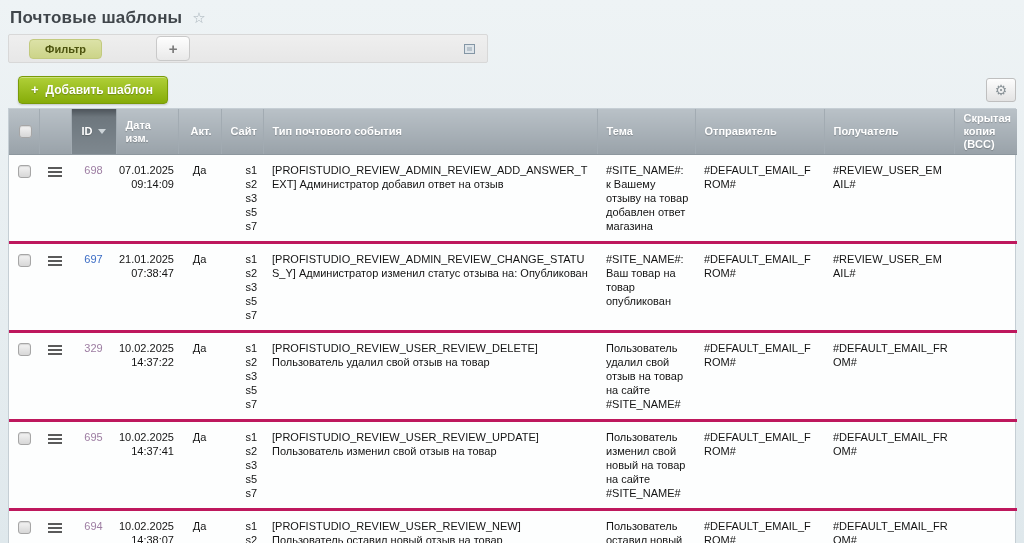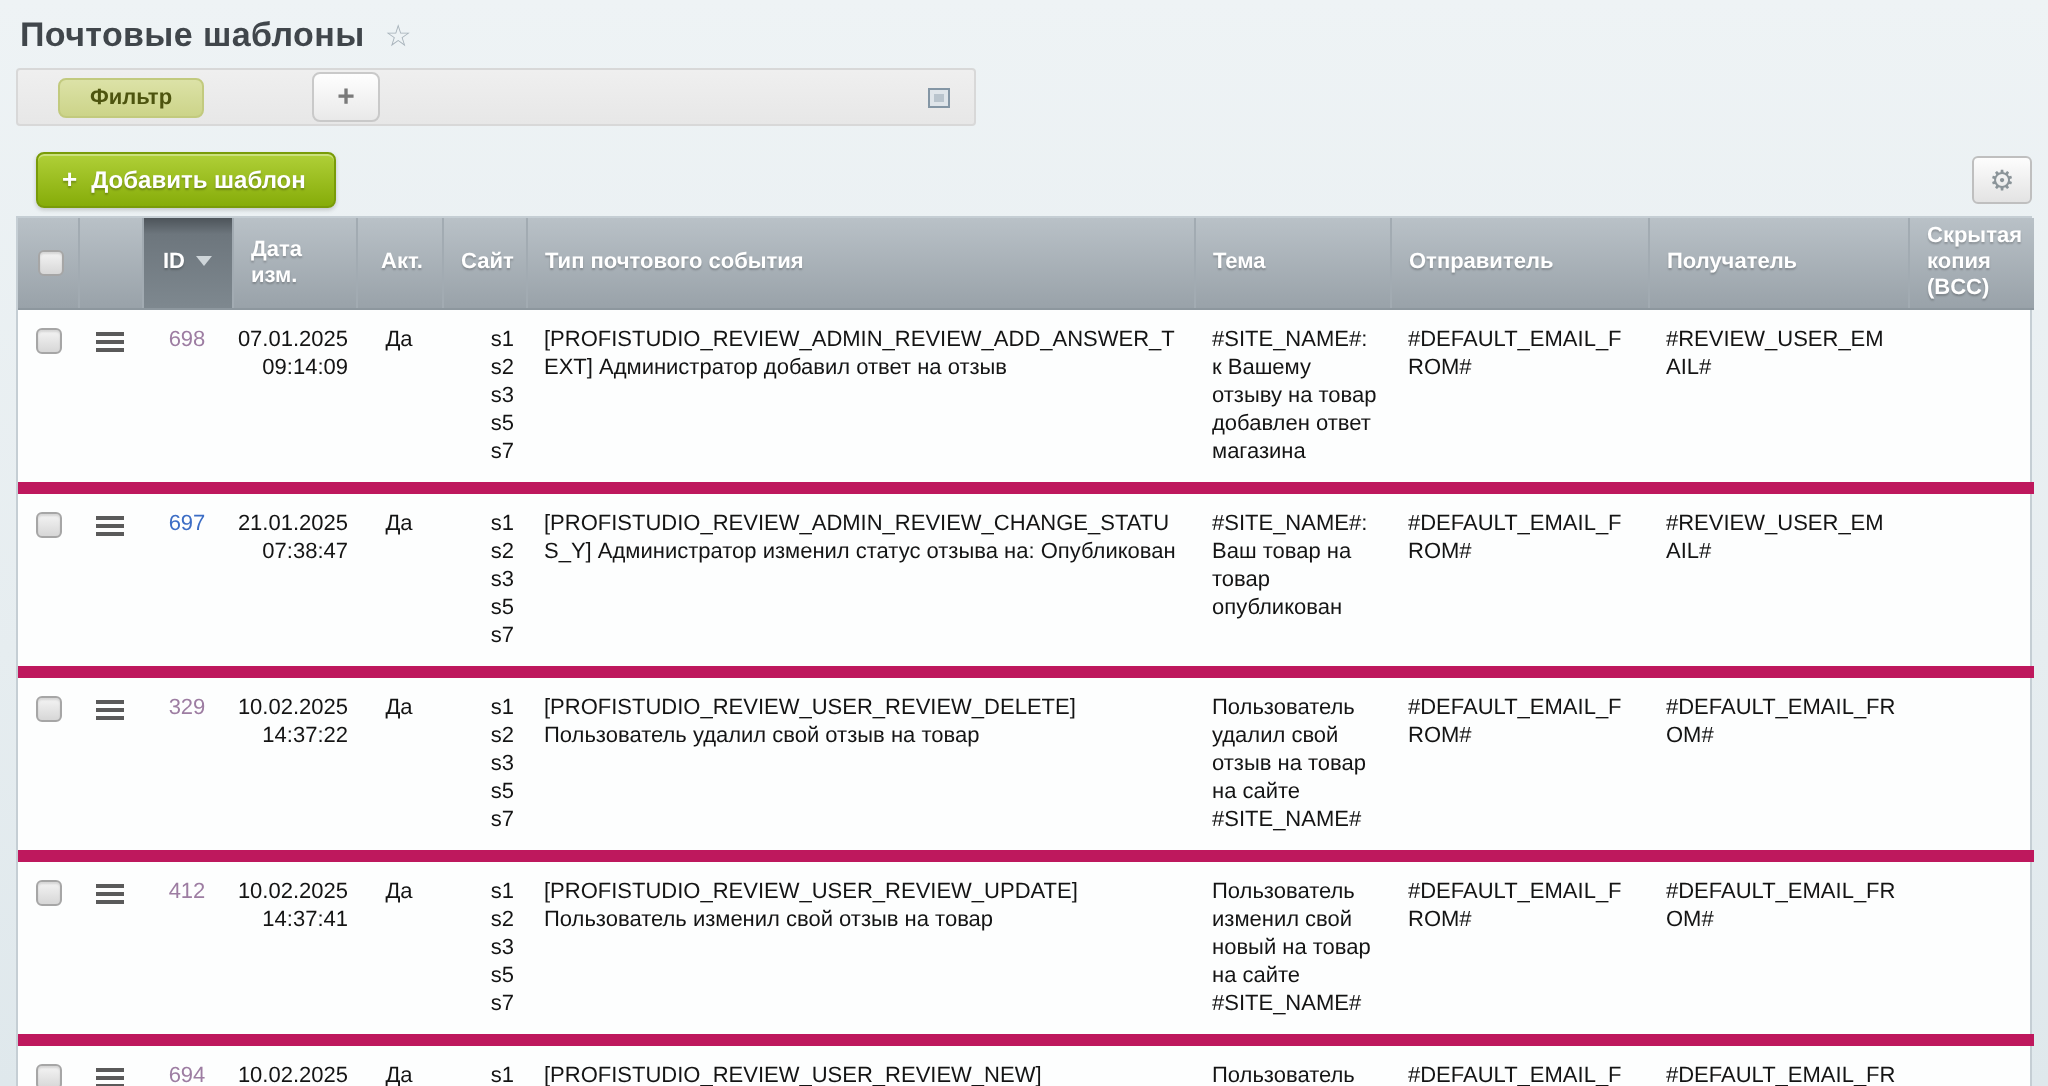--- a/index.html
+++ b/index.html
@@ -74,21 +74,21 @@
     background:linear-gradient(#4d545a 0%, #6d767d 18%, #7e888f 100%);
     text-align:center; padding-left:6px;
   }
   thead th.center { text-align:center;margin-top:28px; }
   thead th:last-child { border-right:none; }
   .sort-arrow { display:inline-block; margin-left:5px; vertical-align:1px;
     width:0; height:0; border-left:4px solid transparent; border-right:4px solid transparent;
     border-top:5px solid #ced5d9; }
   tbody td {
     vertical-align:top; padding:8px 6px 8px 9px;
-    border-bottom:6px solid #be185d; line-height:14px; color:#141414;
+    border-bottom:3px solid #be185d; line-height:14px; color:#141414;
     word-wrap:break-word; overflow-wrap:break-word;
   }
   tbody tr:last-child td { border-bottom:none; }
   td.c { text-align:center; padding-left:3px; padding-right:3px; }
   td.date { text-align:right; padding-right:4px; padding-left:2px; white-space:pre-line; }
   td.sites { text-align:right; white-space:pre-line; }
   a.id-link { color:#3c6dc5; text-decoration:none; cursor:pointer; }
   a.id-link.visited { color:#9d7da2; }
   
   .cbx {
@@ -211,21 +211,21 @@
 s7</td>
           <td>[PROFISTUDIO_REVIEW_USER_REVIEW_DELETE] Пользователь удалил свой отзыв на товар</td>
           <td>Пользователь удалил свой отзыв на товар на сайте #SITE_NAME#</td>
           <td>#DEFAULT_EMAIL_FROM#</td>
           <td>#DEFAULT_EMAIL_FROM#</td>
           <td></td>
         </tr>
         <tr>
           <td class="c"><span class="cbx"></span></td>
           <td class="c" style="padding-top: 11px;"><span class="ham"></span></td>
-          <td class="c"><a class="id-link visited">412</a></td>
+          <td class="c"><a class="id-link visited">695</a></td>
           <td class="date">10.02.2025
 14:37:41</td>
           <td class="c">Да</td>
           <td class="sites">s1
 s2
 s3
 s5
 s7</td>
           <td>[PROFISTUDIO_REVIEW_USER_REVIEW_UPDATE] Пользователь изменил свой отзыв на товар</td>
           <td>Пользователь изменил свой новый на товар на сайте #SITE_NAME#</td>

